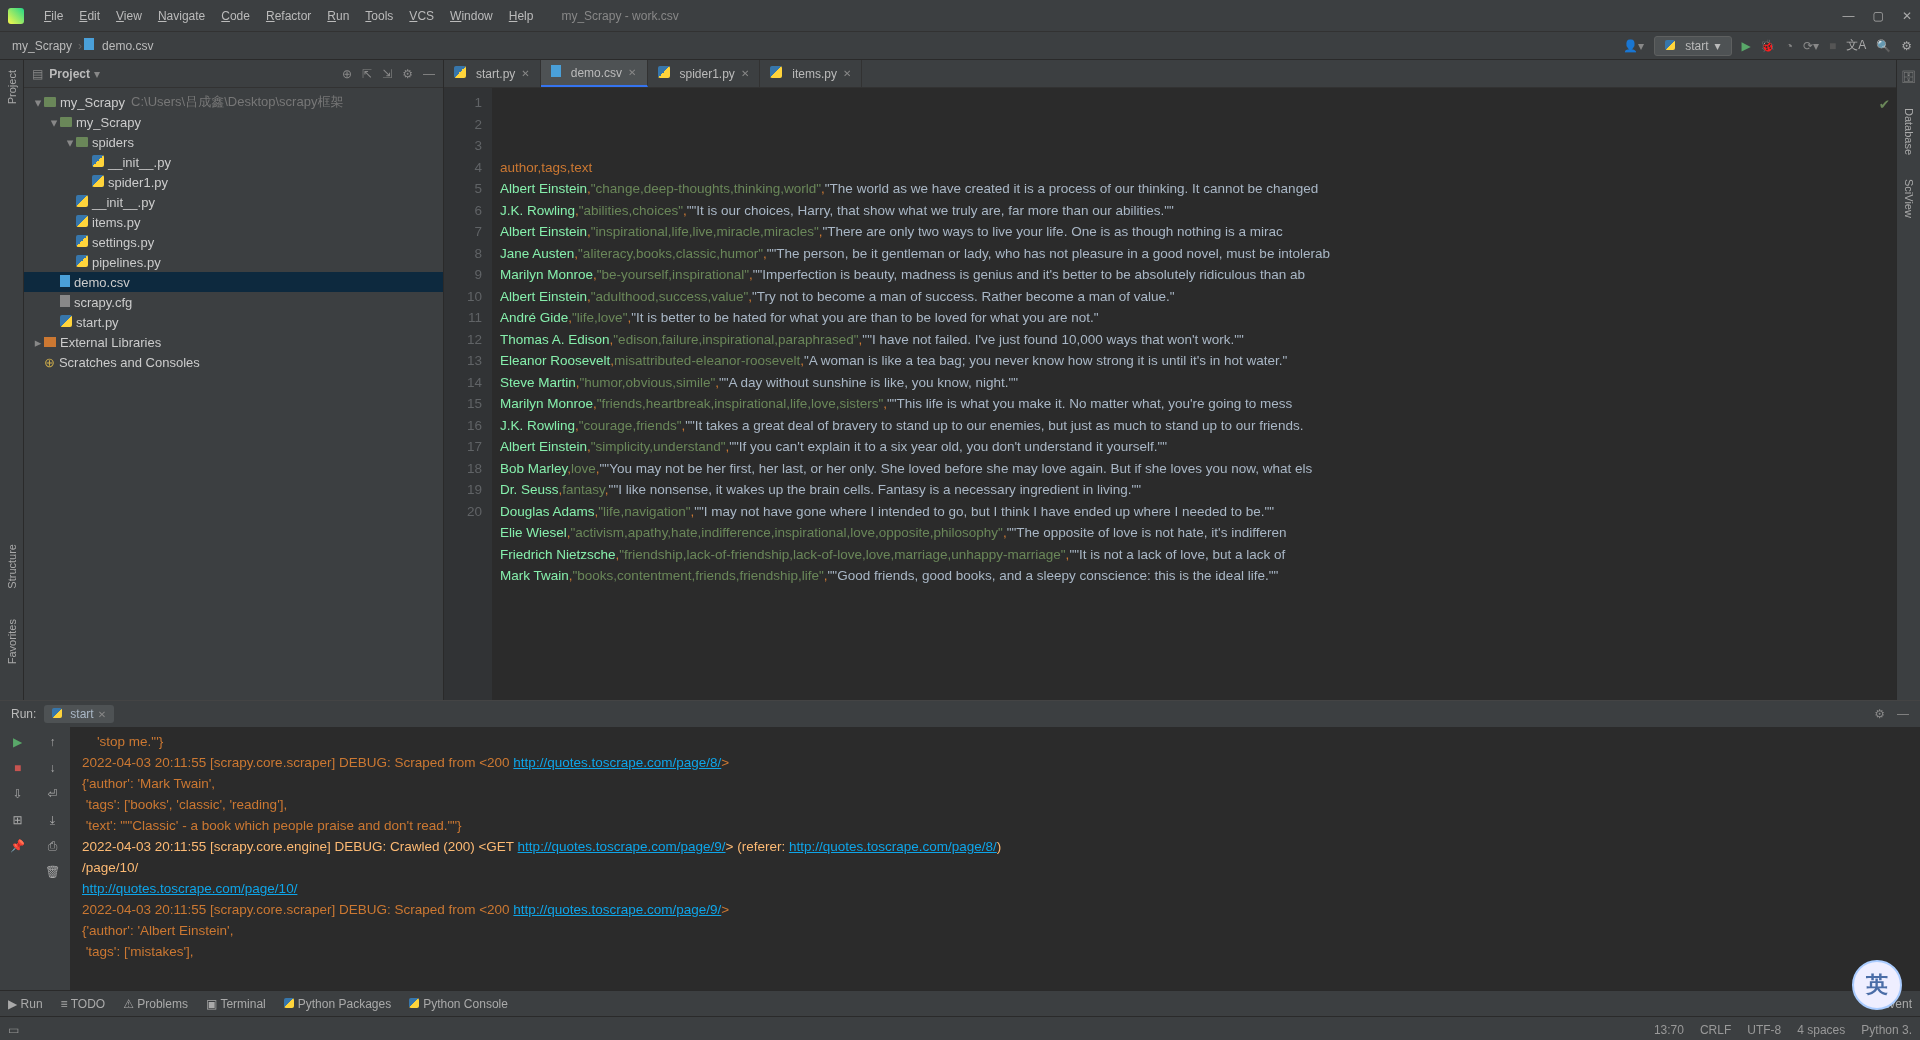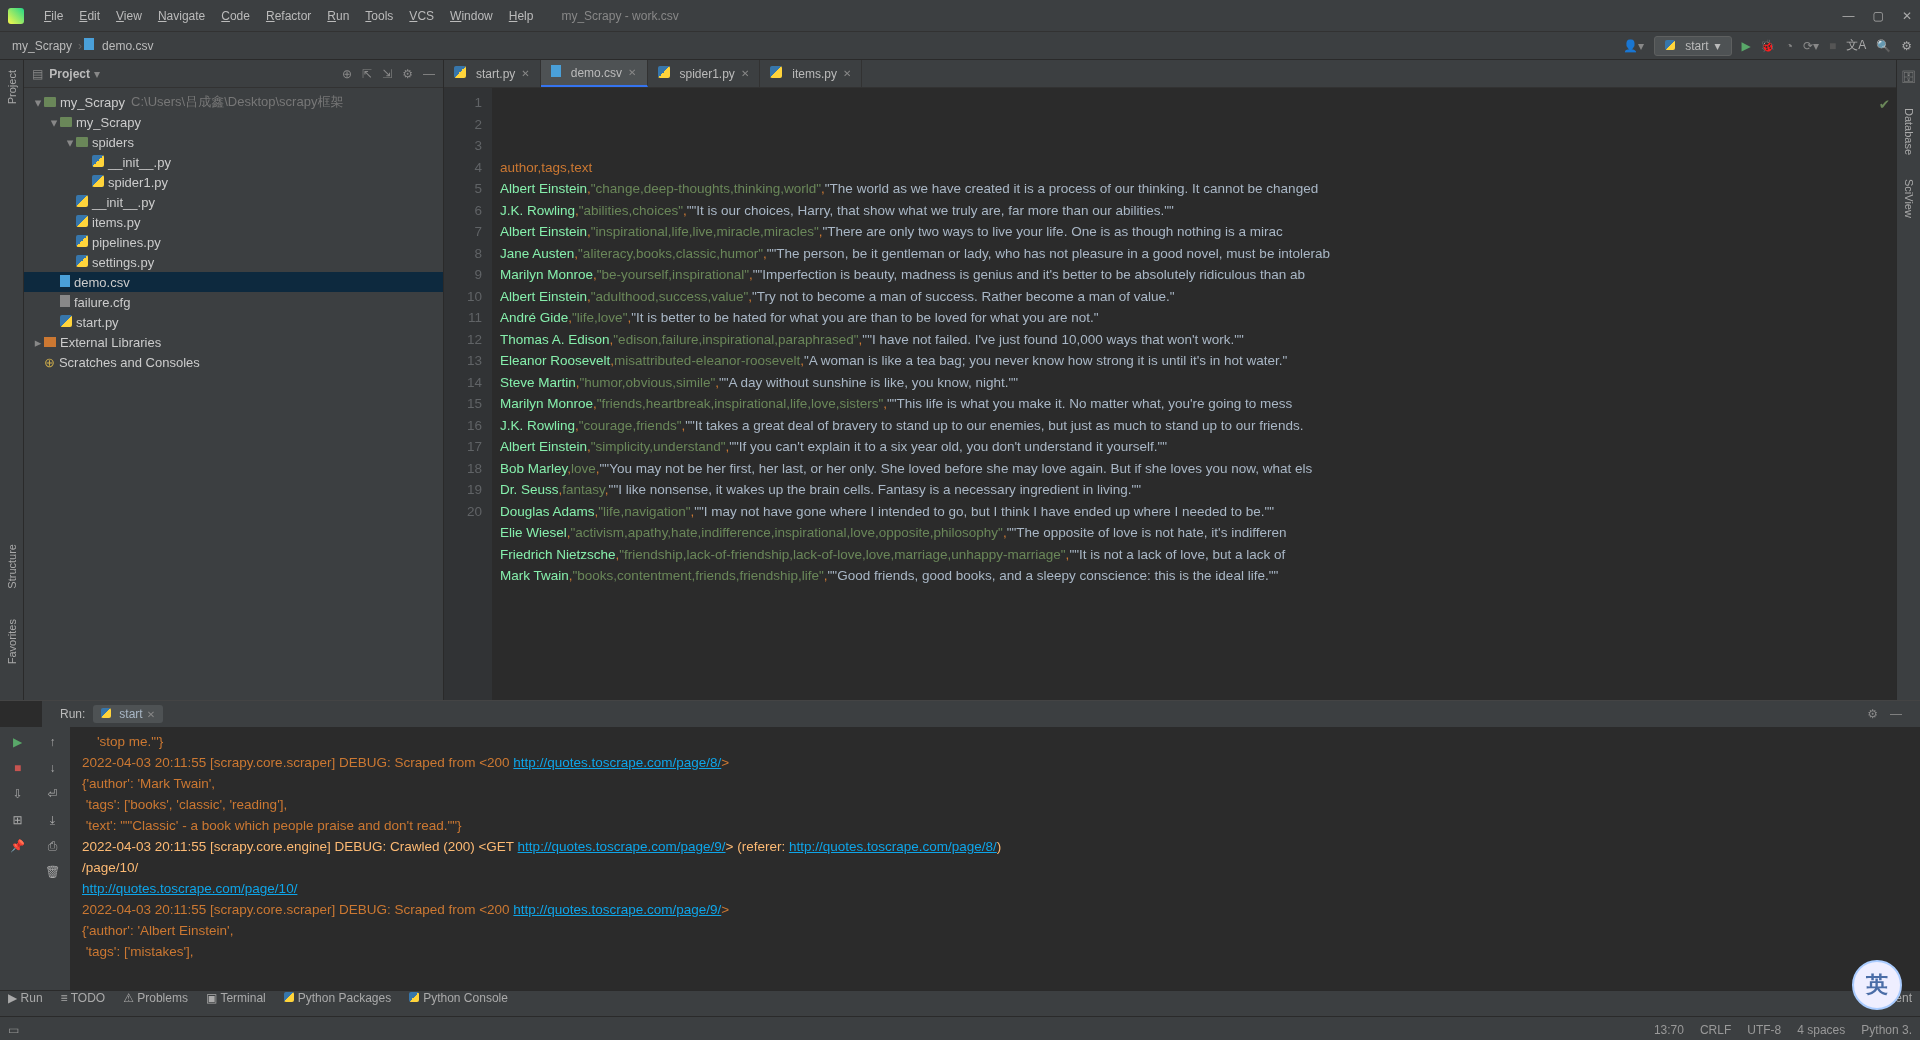--- a/index.html
+++ b/index.html
@@ -45,32 +45,32 @@
 .code-area { flex: 1; display: flex; overflow: hidden; font-family: "Consolas","Courier New",monospace; font-size: 13.5px; line-height: 21.5px; position: relative; }
 .gutter-col { width: 48px; background: #313335; color: #606366; text-align: right; padding: 4px 10px 4px 4px; }
 .code-col { flex: 1; padding: 4px 0 4px 8px; white-space: pre; overflow: hidden; position: relative; }
 .c-orange { color: #cc7832; }
 .c-author { color: #86efac; }
 .c-tags { color: #6a8759; }
 .c-text { color: #a9b7c6; }
 .c-comma { color: #cc7832; }
 .check { position: absolute; top: 6px; right: 6px; color: #6a8759; }
 .run-panel { height: 290px; background: #2b2b2b; border-top: 1px solid #444; display: flex; flex-direction: column; }
-.run-header { height: 26px; background: #3c3f41; display: flex; align-items: center; padding: 0 18px; gap: 8px; margin-left: 42px; }
+.run-header { height: 26px; background: #3c3f41; display: flex; align-items: center; padding: 0 11px; gap: 8px; }
 .run-header .lbl { color: #bbb; }
 .run-tab { background: #4e5254; padding: 2px 8px; border-radius: 3px; display: flex; align-items: center; gap: 4px; }
 .run-header .tools { margin-left: auto; display: flex; gap: 12px; color: #888; }
 .run-body { flex: 1; display: flex; overflow: hidden; }
 .run-side { width: 70px; background: #3c3f41; display: flex; }
 .run-side-col { width: 35px; display: flex; flex-direction: column; align-items: center; padding-top: 8px; gap: 12px; color: #aaa; }
 .run-console { flex: 1; font-family: "Consolas","Courier New",monospace; font-size: 13.5px; line-height: 21px; padding: 4px 12px; overflow: hidden; white-space: pre; position: relative; }
 .cons-default { color: #fdba74; }
 .cons-orange { color: #cc7832; }
 .cons-link { color: #0ea5e9; text-decoration: underline; }
-.bottom-tabs { height: 26px; background: #3c3f41; border-top: 1px solid #2a2a2a; display: flex; align-items: flex-start; padding: 0 8px; gap: 18px; color: #aaa; }
+.bottom-tabs { height: 26px; background: #3c3f41; border-top: 1px solid #2a2a2a; display: flex; align-items: center; padding: 0 8px; gap: 18px; color: #aaa; }
 .bottom-tabs .spacer { flex: 1; }
 .status { height: 26px; background: #3c3f41; border-top: 1px solid #2a2a2a; display: flex; align-items: center; padding: 0 8px; gap: 16px; color: #999; }
 .status .spacer { flex: 1; }
 .avatar { position: absolute; right: 18px; bottom: 30px; width: 50px; height: 50px; border-radius: 25px; background: #eef; border: 2px solid #aaccff; display: flex; align-items: center; justify-content: center; font-size: 22px; }
 .play { color: #59a869; }
 .bug { color: #6a8759; }
 </style>
 </head>
 <body>
 
@@ -170,39 +170,39 @@
         <div class="tree-row">
           <span class="indent" style="width:32px"></span>
           <span class="arrow"></span>
           <span class="py-icon"></span>
           <span class="name">items.py</span>
         </div>
         <div class="tree-row">
           <span class="indent" style="width:32px"></span>
           <span class="arrow"></span>
           <span class="py-icon"></span>
+          <span class="name">settings.py</span>
+        </div>
+        <div class="tree-row">
+          <span class="indent" style="width:32px"></span>
+          <span class="arrow"></span>
+          <span class="py-icon"></span>
           <span class="name">pipelines.py</span>
-        </div>
-        <div class="tree-row">
-          <span class="indent" style="width:32px"></span>
-          <span class="arrow"></span>
-          <span class="py-icon"></span>
-          <span class="name">settings.py</span>
         </div>
         <div class="tree-row sel">
           <span class="indent" style="width:16px"></span>
           <span class="arrow"></span>
           <span class="csv-icon"></span>
           <span class="name">demo.csv</span>
         </div>
         <div class="tree-row">
           <span class="indent" style="width:16px"></span>
           <span class="arrow"></span>
           <span class="file-icon"></span>
-          <span class="name">failure.cfg</span>
+          <span class="name">scrapy.cfg</span>
         </div>
         <div class="tree-row">
           <span class="indent" style="width:16px"></span>
           <span class="arrow"></span>
           <span class="py-icon"></span>
           <span class="name">start.py</span>
         </div>
         <div class="tree-row">
           <span class="indent" style="width:0"></span>
           <span class="arrow">▸</span>

